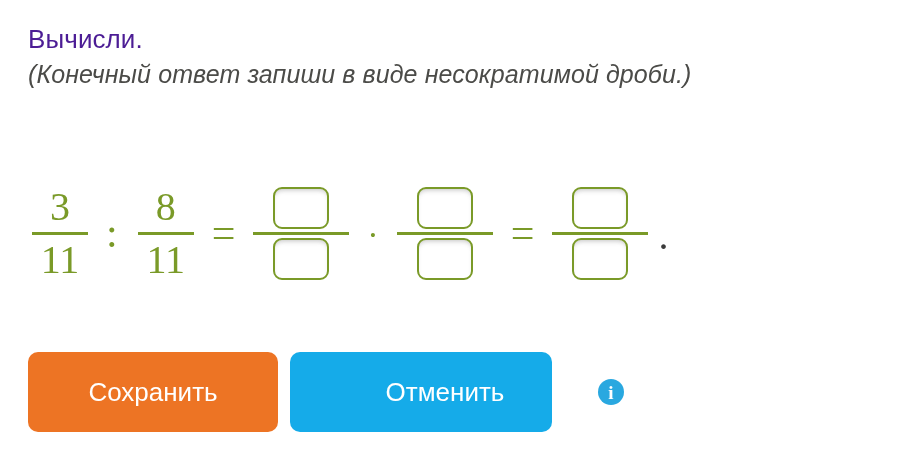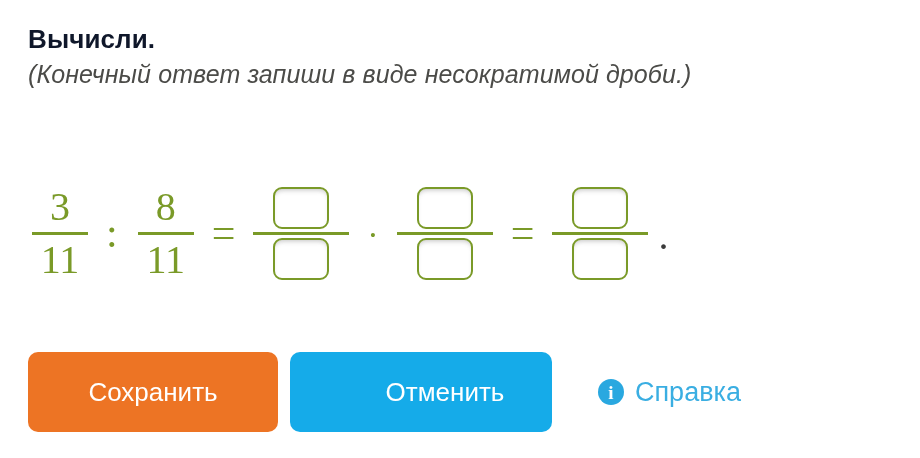--- a/index.html
+++ b/index.html
@@ -18,22 +18,22 @@
 
   
   .task-text {
     position: absolute;
     left: 28px;
     top: 22px;
     width: 880px;
   }
   .task-title {
     font-size: 26px;
-    font-weight: bold;
-    color: #0f172a;
+    font-weight: normal;
+    color: #4c1d95;
     line-height: 34px;
     letter-spacing: 0.1px;
   }
   .task-note {
     font-size: 25px;
     font-style: italic;
     font-weight: normal;
     color: #4b4b48;
     line-height: 36px;
     letter-spacing: 0.1px;
@@ -241,15 +241,14 @@
   <span class="period">.</span>
 </div>
 
 <div class="actions">
   <button class="btn btn-save">Сохранить</button>
 
   <button class="btn btn-cancel">Отменить</button>
 
   <a class="help" href="#">
     <span class="help-icon">i</span>
-    <span class="help-label">Справка</span>
   </a>
 </div>
 
 </body></html>

